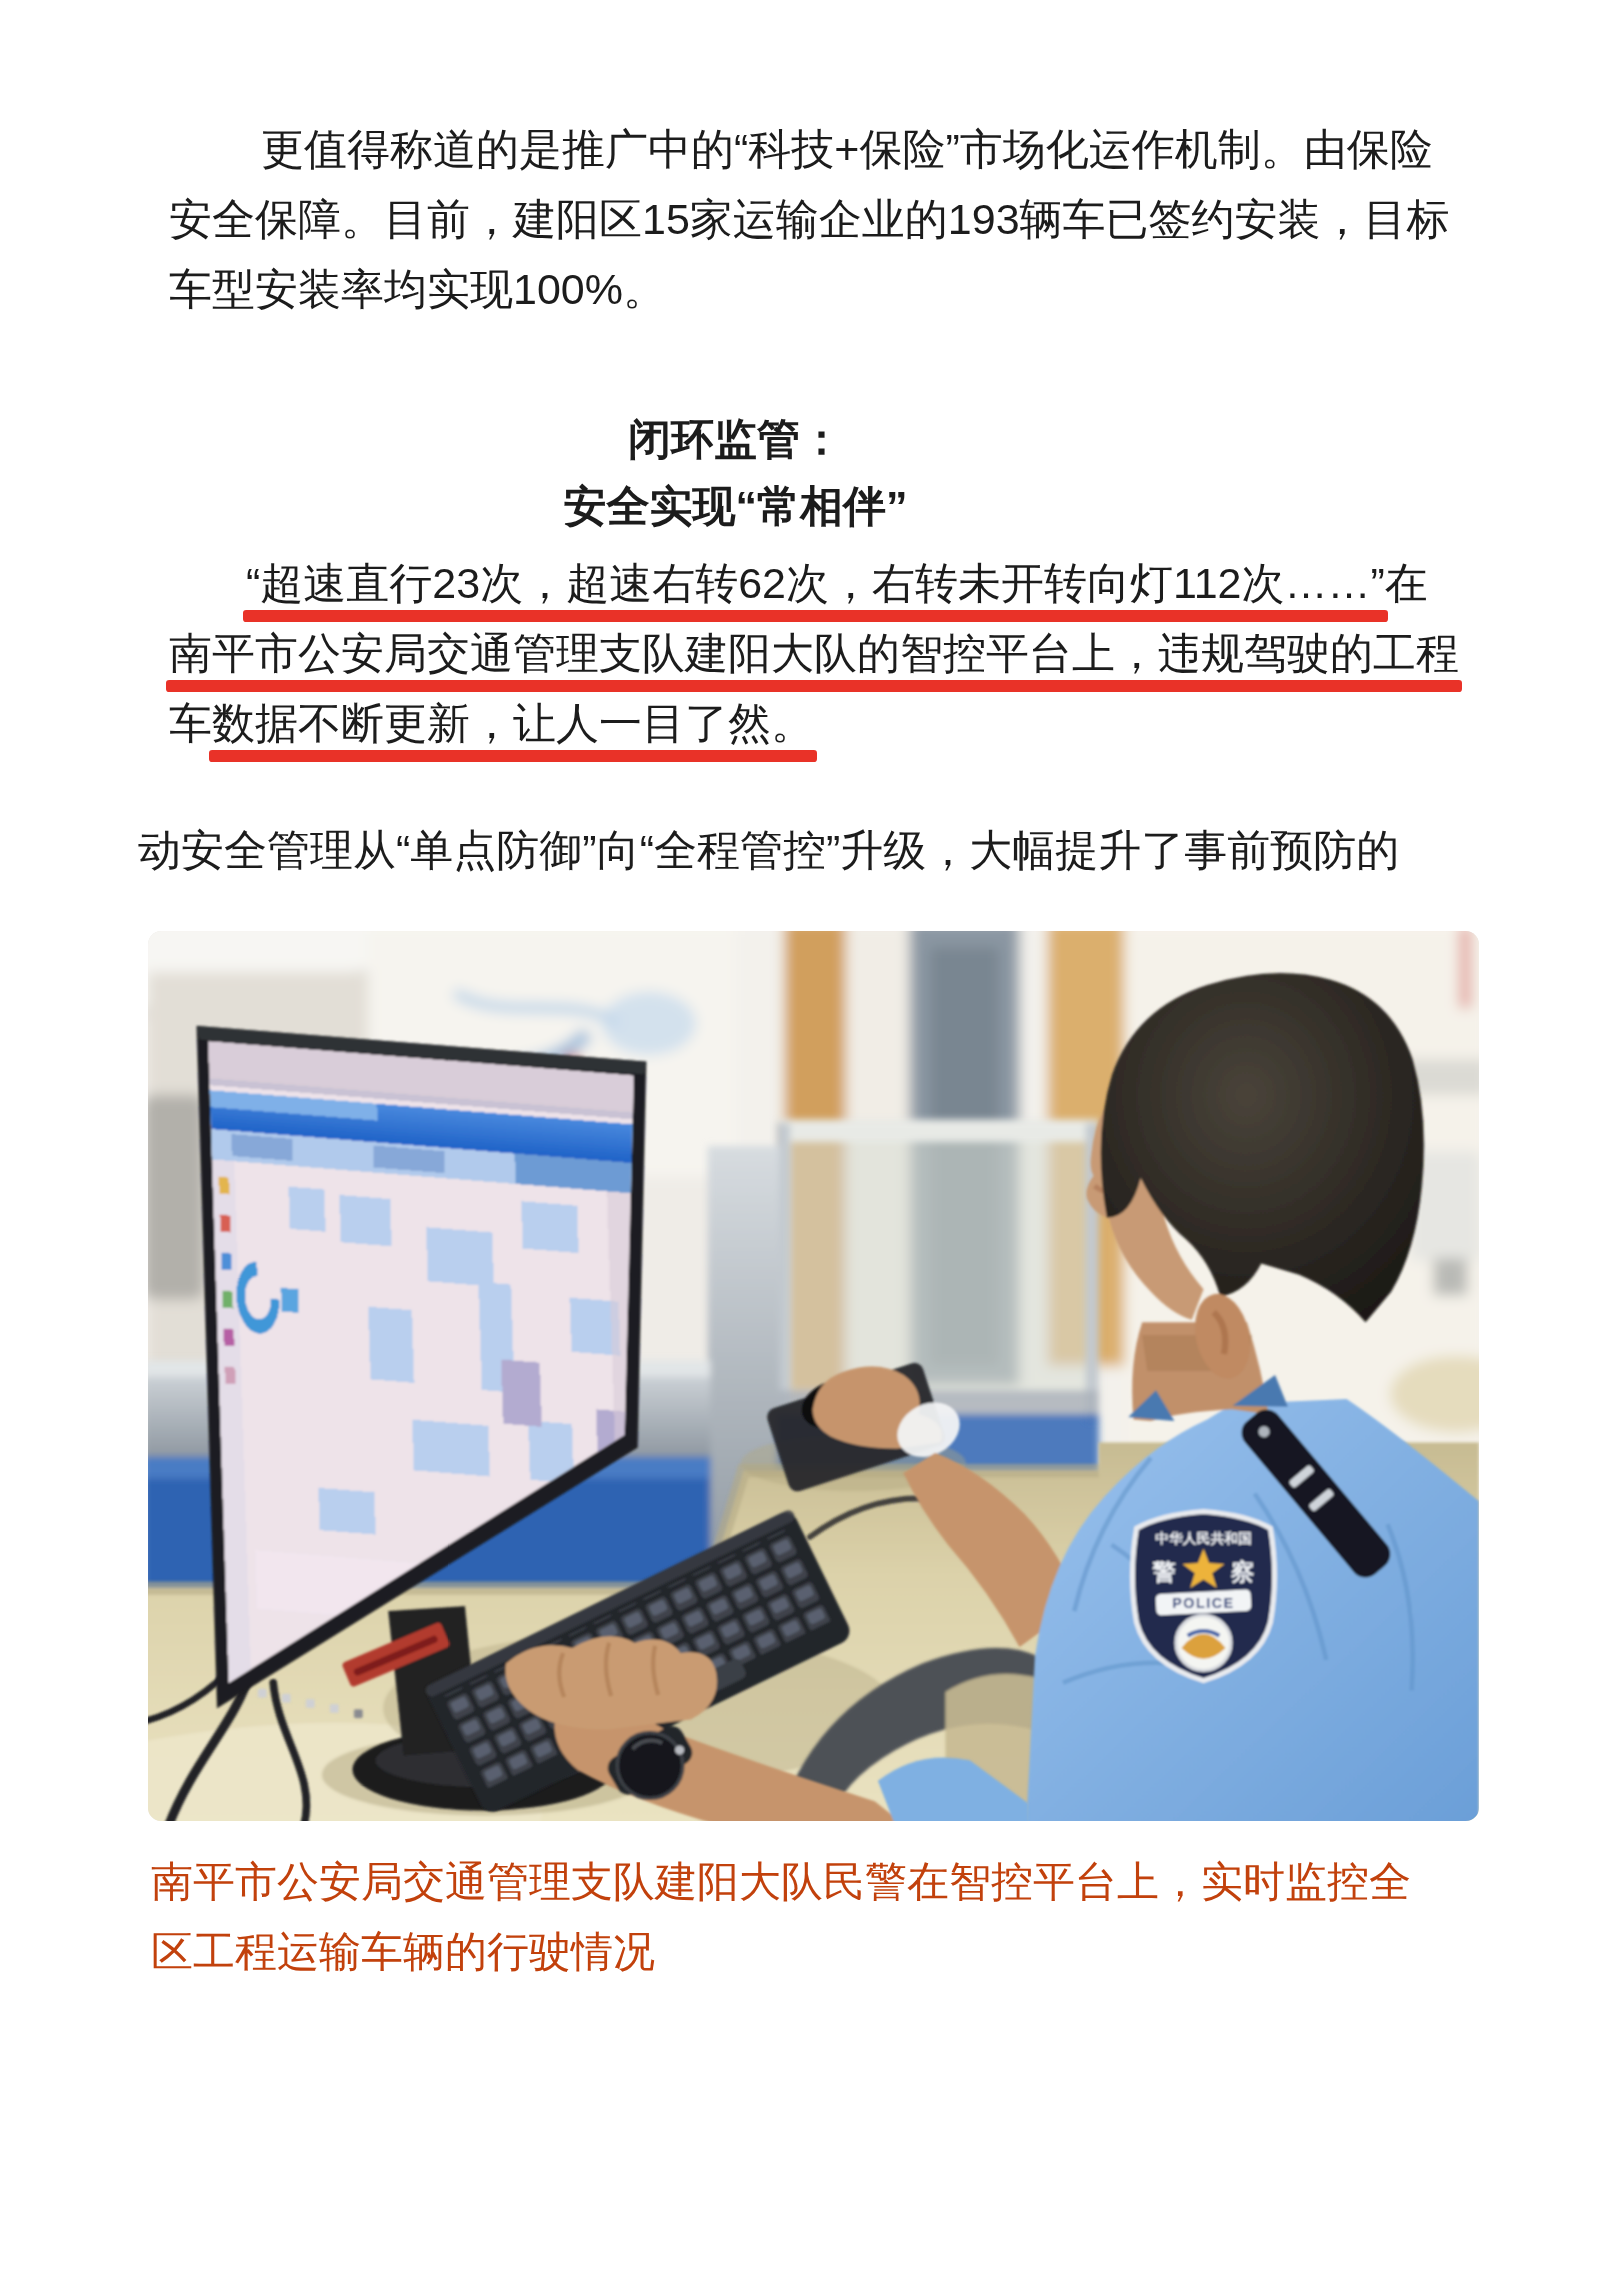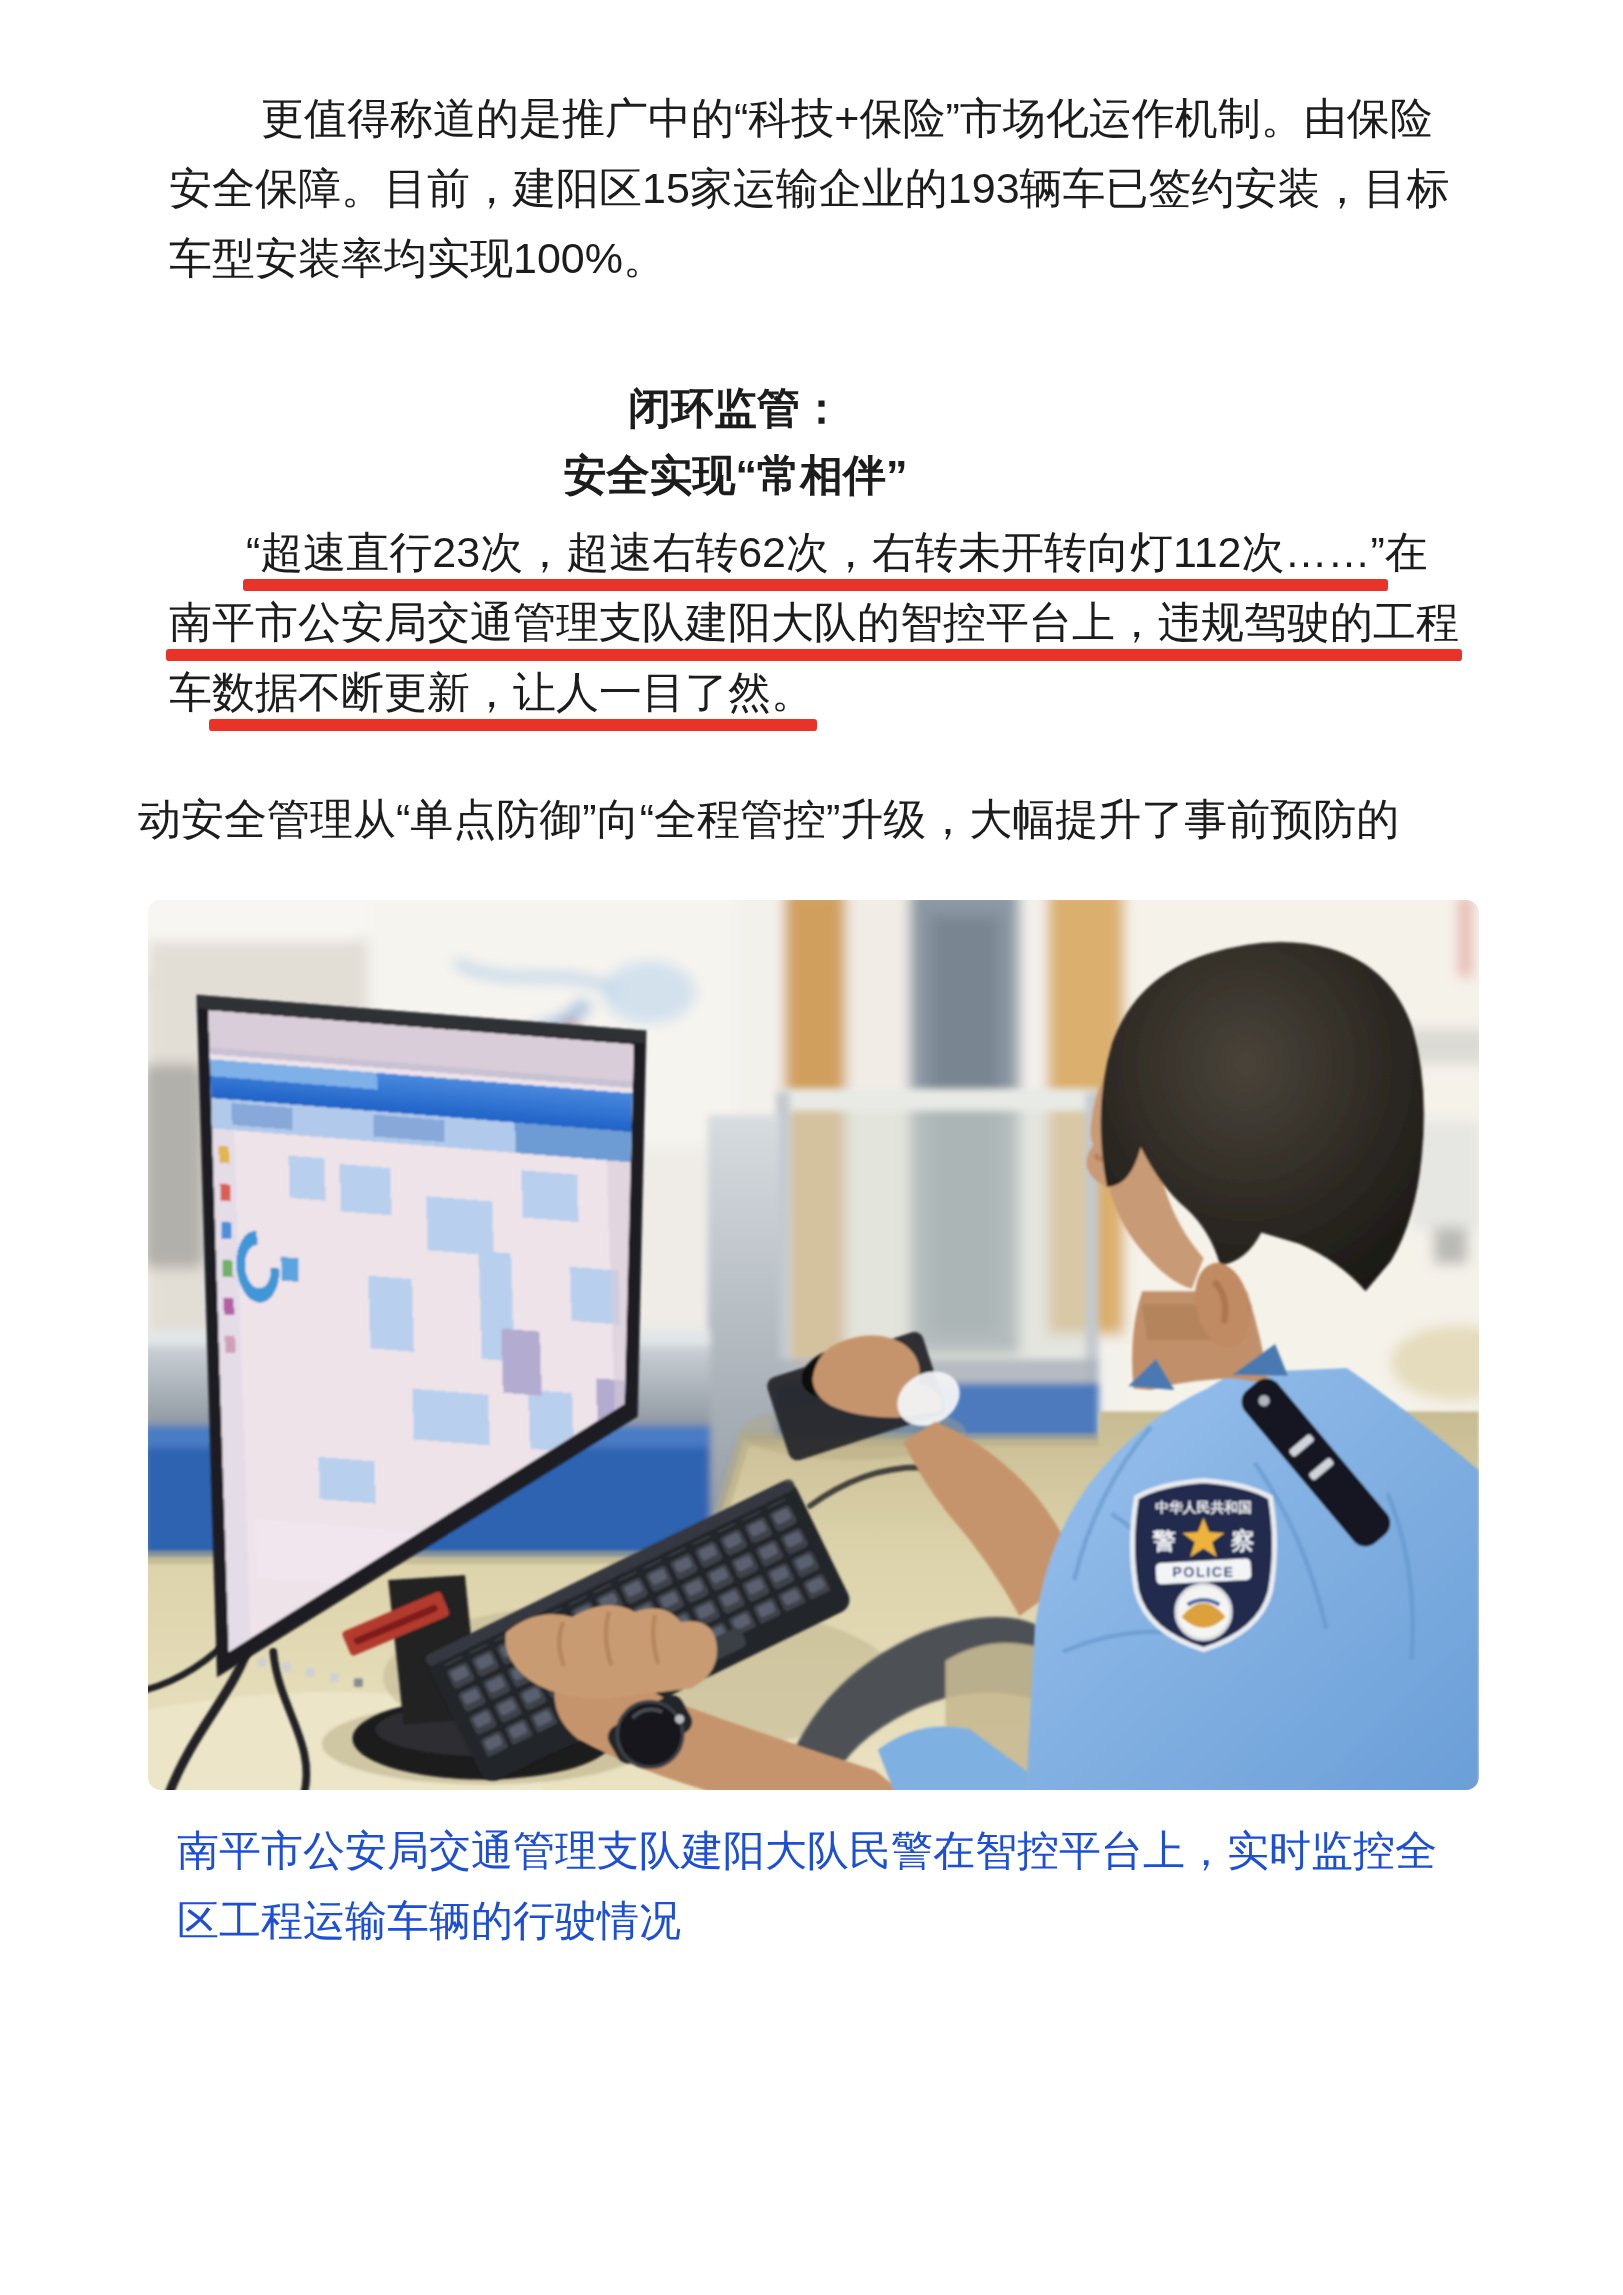--- a/index.html
+++ b/index.html
@@ -1,19 +1,19 @@
 <!DOCTYPE html>
 <html style="font-size:8.2px"><head>
 <meta charset="utf-8">
 <style>
   html,body{margin:0;padding:0;background:#ffffff;}
   body{width:1623px;height:2295px;overflow:hidden;
        font-family:"Liberation Sans","DejaVu Sans",sans-serif;
        color:#1c1c1c;-webkit-font-smoothing:antialiased;}
-  .page{position:relative;width:1471px;height:2295px;background:#fff;padding-top:83px;box-sizing:border-box;}
+  .page{position:relative;width:1471px;height:2295px;background:#fff;padding-top:114px;box-sizing:border-box;}
 
   
   .para{margin-left:169px;margin-right:146px;}
   .para-wide{margin-left:138px;margin-right:146px;}
   .line{font-size:43px;line-height:70px;text-align:justify;text-align-last:justify;
         white-space:nowrap;letter-spacing:0;}
   .line.last{text-align-last:left;}
   .indent-1{text-indent:92px;}
   .indent-2{text-indent:77px;}
 
@@ -27,21 +27,21 @@
   .hl{position:relative;}
   .hl::after{content:"";position:absolute;left:-3.1px;right:-3.1px;bottom:-15.3px;height:12.3px;
              background:#e8271c;border-radius:3.1px;opacity:.95;}
 
   
   .photo-wrap{margin-top:46px;margin-left:148px;width:1331px;height:890px;
               border-radius:13.3px;overflow:hidden;position:relative;background:#ece9e4;}
   .photo-wrap svg{display:block;width:1331px;height:890px;}
 
   .caption{margin-top:25.6px;margin-left:151px;margin-right:146px;}
-  .caption .line{font-size:42px;line-height:70px;color:#1d4ed8;margin-left:26px;}
+  .caption .line{font-size:42px;line-height:70px;color:#c2410c;}
 </style>
 </head>
 <body>
 
 <div class="page">
 
   <div class="para">
     <div class="line indent-1">更值得称道的是推广中的“科技+保险”市场化运作机制。由保险</div>
     <div class="line">安全保障。目前，建阳区15家运输企业的193辆车已签约安装，目标</div>
     <div class="line last">车型安装率均实现100%。</div>

